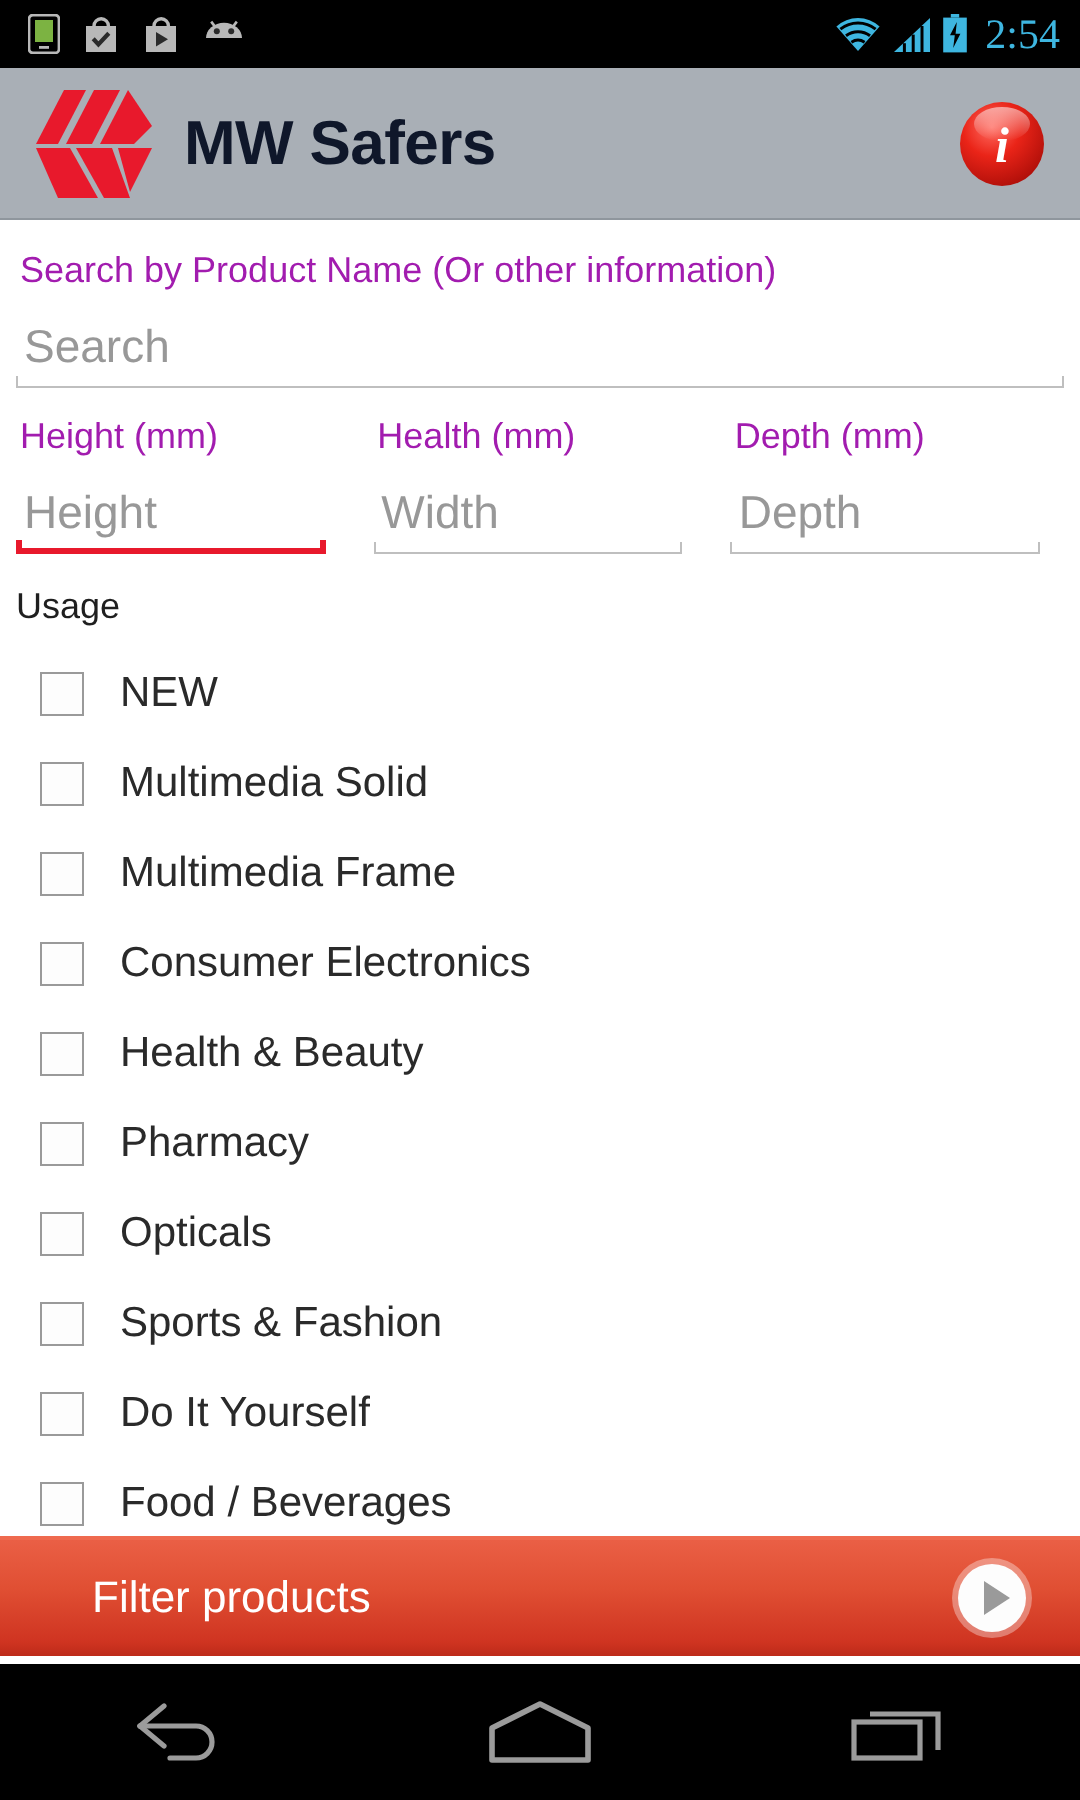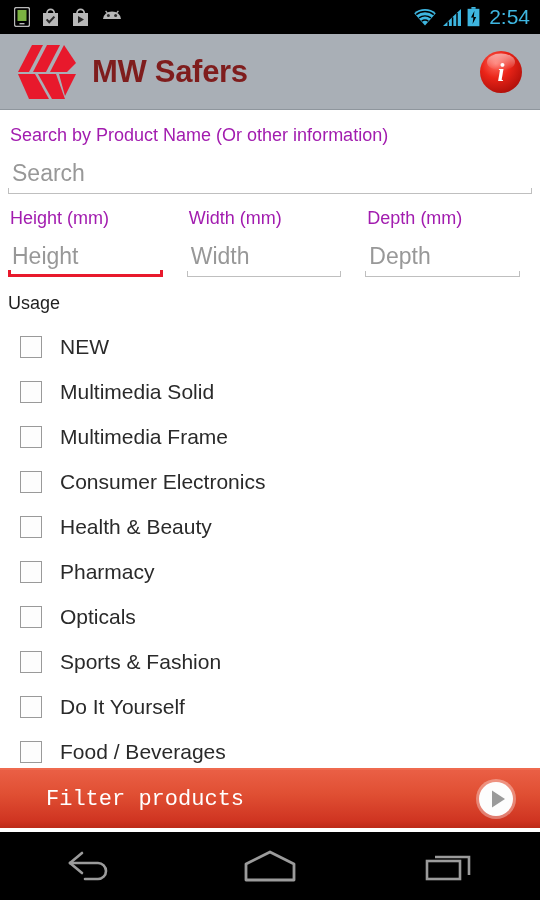--- a/index.html
+++ b/index.html
@@ -34,42 +34,42 @@
   .status-left  { display: flex; align-items: center; gap: 11px; }
   .status-right { display: flex; align-items: center; gap: 5px; }
 
   .sb-icon { display: block; }
 
   .status-clock {
     color: #3eb6e0;
     font-size: 21px;
     letter-spacing: 0px;
     margin-left: 4px;
-    font-family: Liberation Sans, sans-serif;
+    font-family: Liberation Serif, serif;
   }
 
   
   .app-header {
     position: absolute;
     top: 34px; left: 0;
     width: 540px;
     height: 76px;
     background: #a9afb6;
     display: flex;
     align-items: center;
     border-bottom: 1px solid #8f969d;
   }
   .brand-logo {
     margin-left: 16px;
     width: 62px; height: 58px;
     display: block;
   }
   .brand-name {
     margin-left: 14px;
-    color: #7f1d1d;
+    color: #0f172a;
     font-size: 31px;
     font-weight: bold;
     font-family: "Liberation Sans", sans-serif;
     letter-spacing: -0.3px;
     text-align: right;
   }
   .info-button {
     position: absolute;
     right: 16px;
     top: 50%;
@@ -177,21 +177,21 @@
     background: linear-gradient(to bottom, #ea5f45 0%, #e04f33 42%, #cf3421 88%, #bd2a19 100%);
     border-top: 2px solid #ef6a4f;
     display: flex;
     align-items: center;
     cursor: pointer;
   }
   .filter-text {
     margin-left: 46px;
     color: #ffffff;
     font-size: 22px;
-    font-family: Liberation Mono, monospace;
+    font-family: Liberation Sans, sans-serif;
   }
   .play-button {
     position: absolute;
     right: 22px;
     top: 50%;
     transform: translateY(-50%);
     width: 44px; height: 44px;
     cursor: pointer;
   }
 
@@ -309,21 +309,21 @@
 
     <div class="dim-row">
       <div class="dim-cell">
         <span class="field-label">Height (mm)</span>
         <div class="underline-input focused">
           <span class="ph">Height</span>
           <span class="rule"></span>
         </div>
       </div>
       <div class="dim-cell">
-        <span class="field-label">Width (mm)</span>
+        <span class="field-label">Health (mm)</span>
         <div class="underline-input">
           <span class="ph">Width</span>
           <span class="rule"></span>
         </div>
       </div>
       <div class="dim-cell">
         <span class="field-label">Depth (mm)</span>
         <div class="underline-input">
           <span class="ph">Depth</span>
           <span class="rule"></span>

